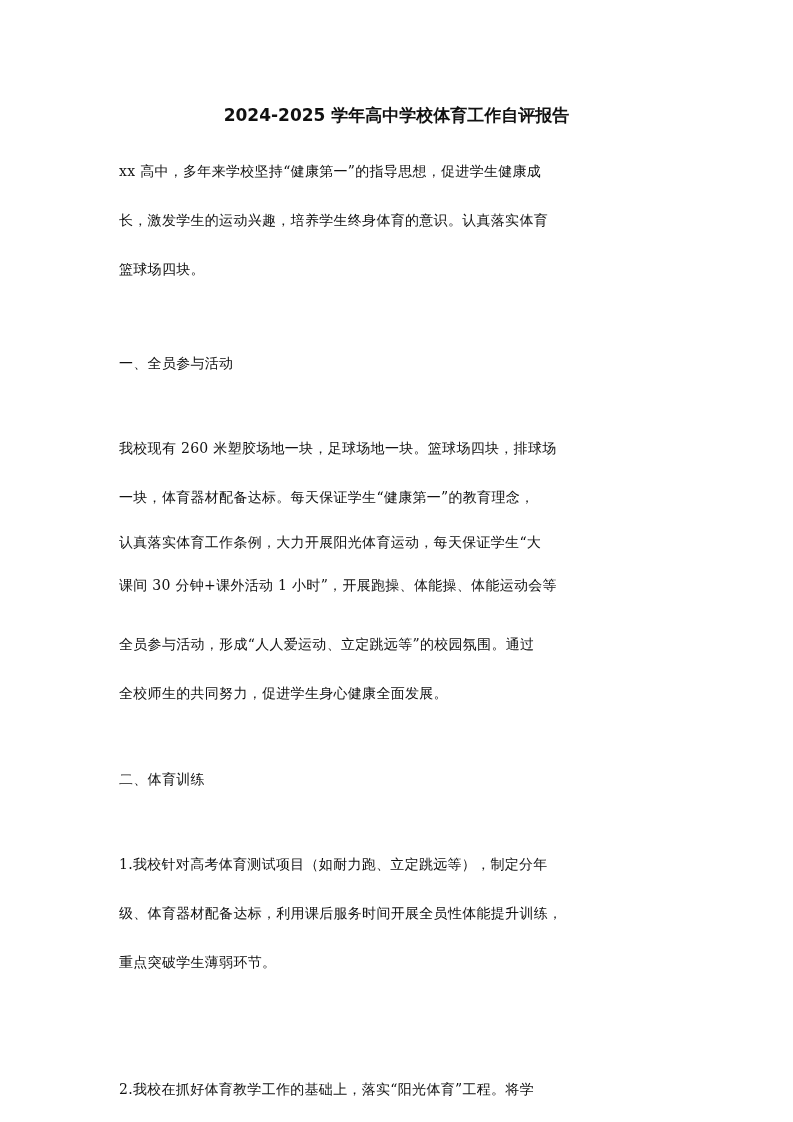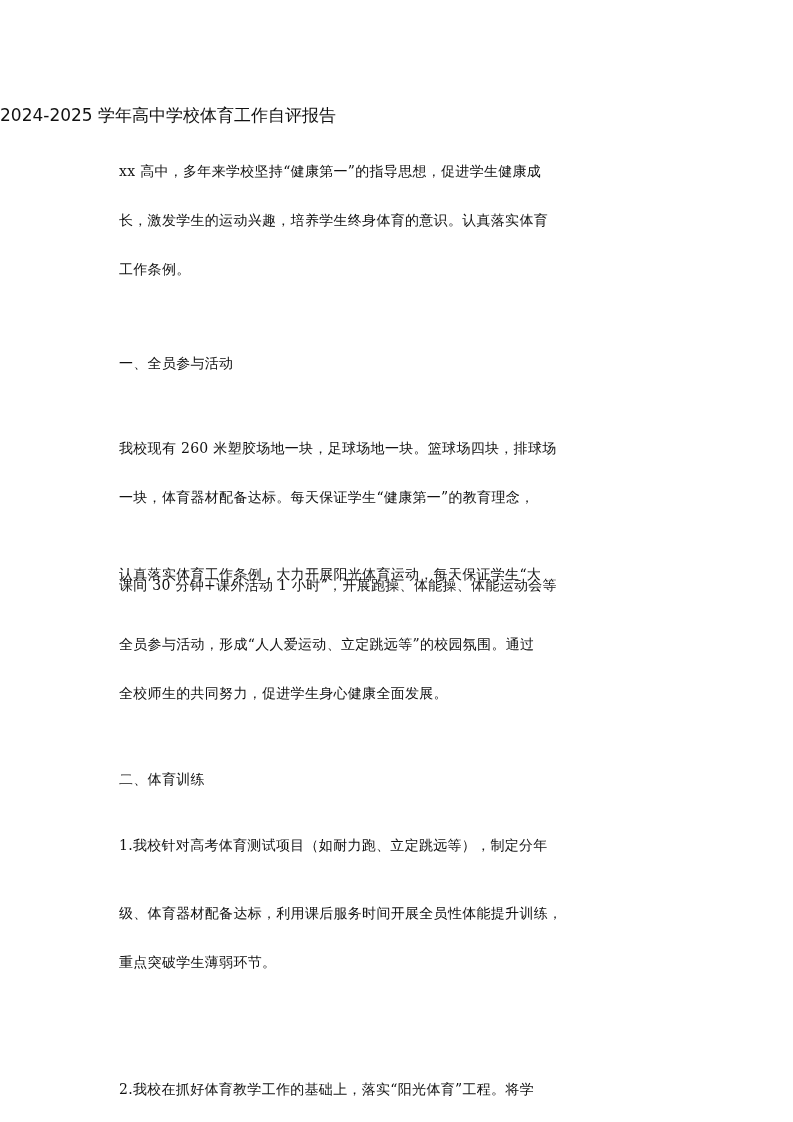--- a/index.html
+++ b/index.html
@@ -1,34 +1,34 @@
 <!DOCTYPE html>
 <html><head>
 <meta charset="utf-8">
 <style>
   html, body { margin: 0; padding: 0; background: #ffffff; }
   body { width: 793px; height: 1122px; position: relative; overflow: hidden;
          font-family: "DejaVu Serif", "Liberation Serif", serif; color: #111; }
-  .title { position: absolute; top: 104px; left: 0; width: 793px; 
-           font-family: "DejaVu Sans", "Liberation Sans", sans-serif; font-weight: normal;
+  .title { position: absolute; top: 104px; left: 0; width: 793px; text-align: center;
+           font-family: "DejaVu Sans", "Liberation Sans", sans-serif; font-weight: bold;
            font-size: 17px; letter-spacing: 0px; }
   .line { position: absolute; left: 119px; font-size: 14px; white-space: nowrap; letter-spacing: 0.3px; }
 </style>
 </head>
 <body>
 
 <div class="title">2024-2025 学年高中学校体育工作自评报告</div>
 
 <div class="line" style="top:163px">xx 高中，多年来学校坚持“健康第一”的指导思想，促进学生健康成</div>
 <div class="line" style="top:212px">长，激发学生的运动兴趣，培养学生终身体育的意识。认真落实体育</div>
-<div class="line" style="top:261px">工作条例。</div>
+<div class="line" style="top:261px">篮球场四块。</div>
 <div class="line" style="top:355px">一、全员参与活动</div>
 <div class="line" style="top:440px">我校现有 260 米塑胶场地一块，足球场地一块。篮球场四块，排球场</div>
 <div class="line" style="top:489px">一块，体育器材配备达标。每天保证学生“健康第一”的教育理念，</div>
-<div class="line" style="top:566px">认真落实体育工作条例，大力开展阳光体育运动，每天保证学生“大</div>
+<div class="line" style="top:534px">认真落实体育工作条例，大力开展阳光体育运动，每天保证学生“大</div>
 <div class="line" style="top:577px">课间 30 分钟+课外活动 1 小时”，开展跑操、体能操、体能运动会等</div>
 <div class="line" style="top:636px">全员参与活动，形成“人人爱运动、立定跳远等”的校园氛围。通过</div>
 <div class="line" style="top:685px">全校师生的共同努力，促进学生身心健康全面发展。</div>
 <div class="line" style="top:771px">二、体育训练</div>
-<div class="line" style="top:837px">1.我校针对高考体育测试项目（如耐力跑、立定跳远等），制定分年</div>
+<div class="line" style="top:856px">1.我校针对高考体育测试项目（如耐力跑、立定跳远等），制定分年</div>
 <div class="line" style="top:905px">级、体育器材配备达标，利用课后服务时间开展全员性体能提升训练，</div>
 <div class="line" style="top:954px">重点突破学生薄弱环节。</div>
 <div class="line" style="top:1081px">2.我校在抓好体育教学工作的基础上，落实“阳光体育”工程。将学</div>
 
 </body></html>

